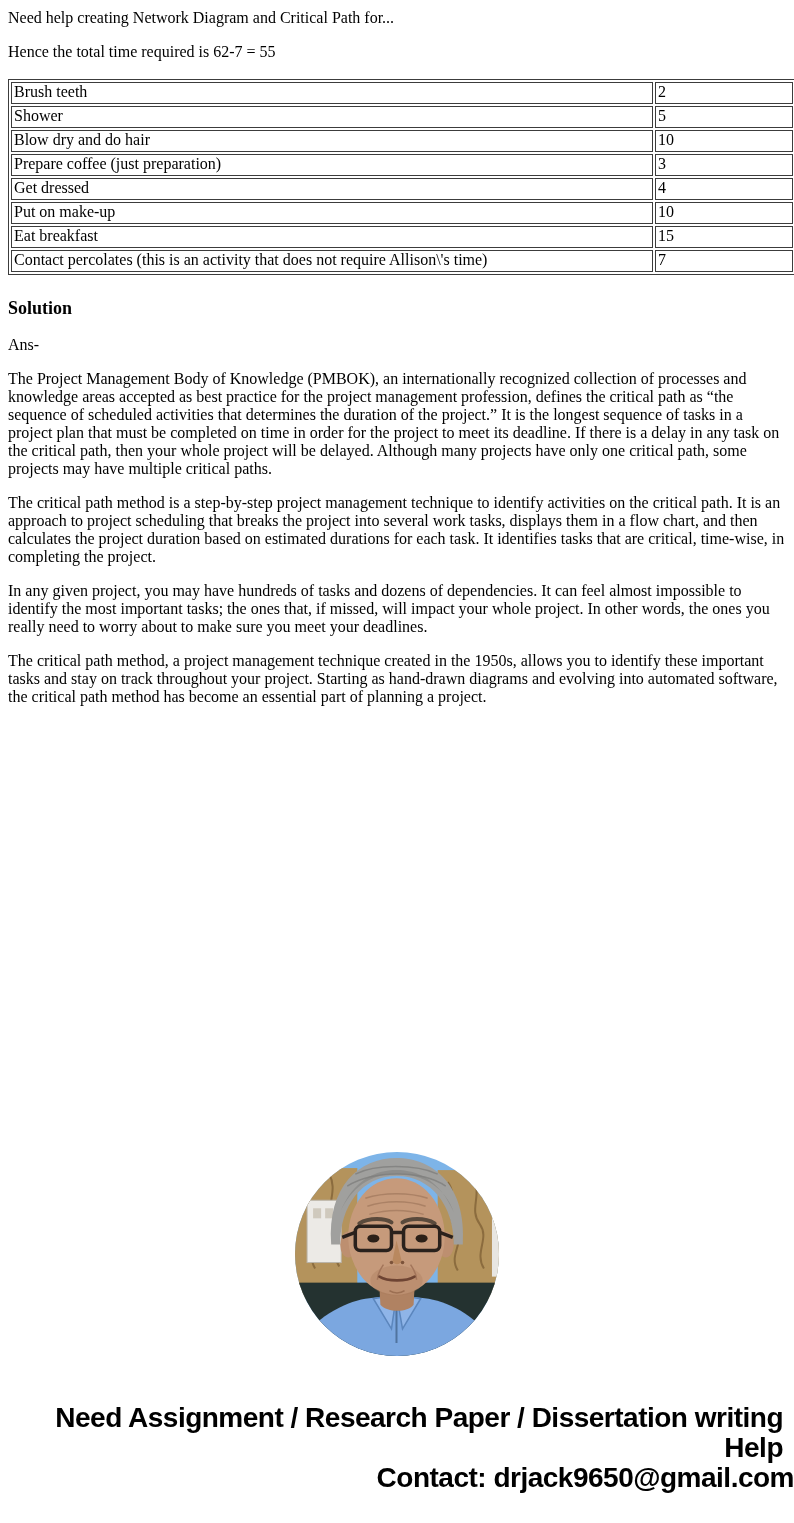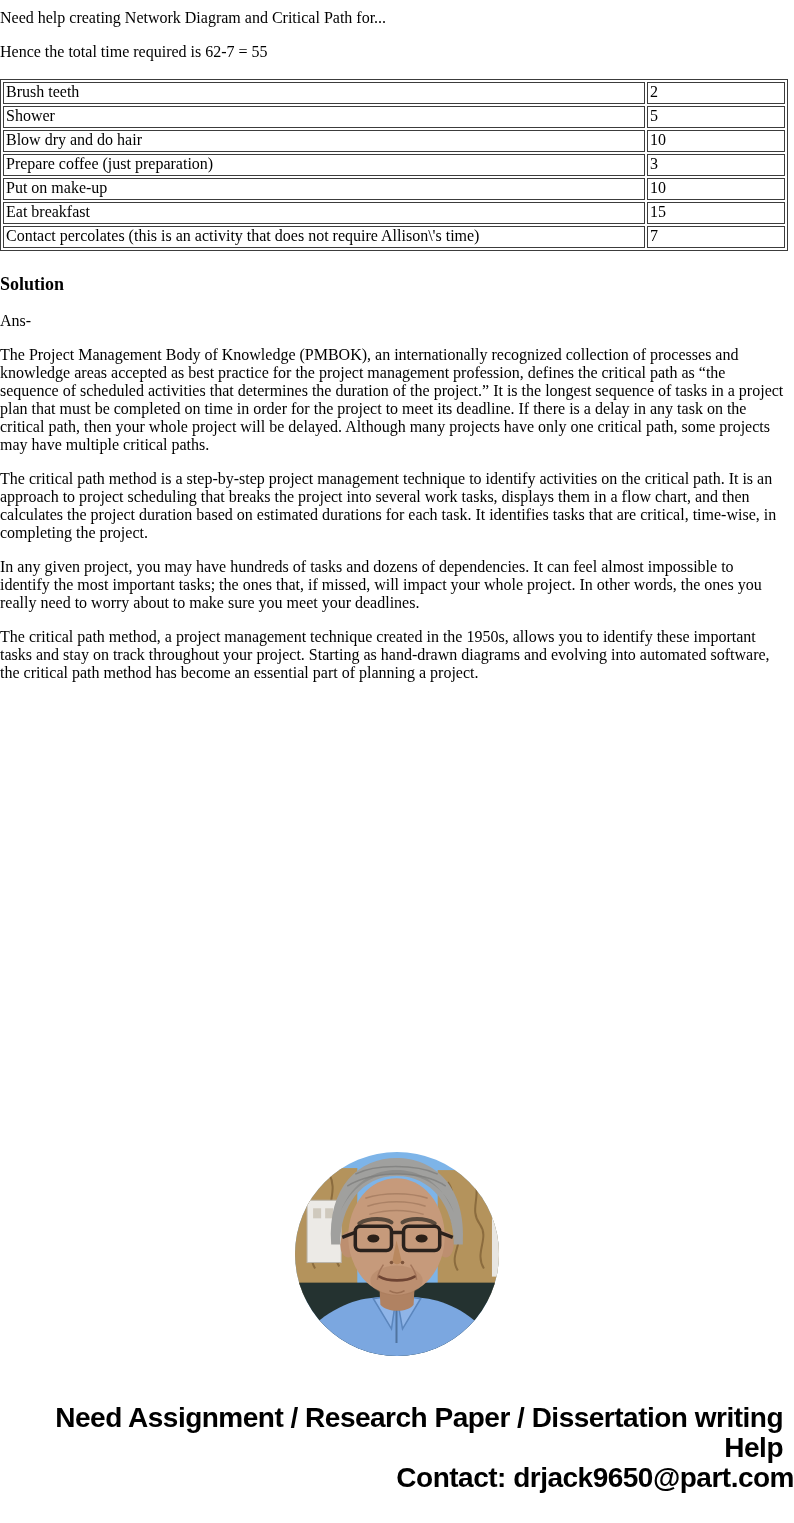--- a/index.html
+++ b/index.html
@@ -7,21 +7,21 @@
   body {
     width: 794px;
     height: 1523px;
     position: relative;
     background: #ffffff;
     color: #000000;
     font-family: "Liberation Serif", serif;
     font-size: 16px;
     overflow: hidden;
   }
-  .content { padding: 9px 8px 0 0; }
+  .content { padding: 9px 8px 0 8px; }
   .content p { margin: 16px 0; line-height: 18px; }
   .content p.first { margin-top: 0; }
 
   table.task-table {
     border-collapse: separate;
     border-spacing: 2px;
     border: 1px solid #3c3c3c;
     width: 788px;
     margin: 18px 0 0 0;
   }
@@ -83,20 +83,24 @@
       </tr>
       <tr>
         <td class="task-cell">Blow dry and do hair</td>
         <td class="time-cell">10</td>
       </tr>
       <tr>
         <td class="task-cell">Prepare coffee (just preparation)</td>
         <td class="time-cell">3</td>
       </tr>
       <tr>
+        <td class="task-cell">Get dressed</td>
+        <td class="time-cell">4</td>
+      </tr>
+      <tr>
         <td class="task-cell">Put on make-up</td>
         <td class="time-cell">10</td>
       </tr>
       <tr>
         <td class="task-cell">Eat breakfast</td>
         <td class="time-cell">15</td>
       </tr>
       <tr>
         <td class="task-cell">Contact percolates (this is an activity that does not require Allison\'s time)</td>
         <td class="time-cell">7</td>
@@ -187,14 +191,14 @@
       <path d="M115,112 C119,118 121,122 121,127" stroke="#a3755a" stroke-width="1.5" fill="none"></path>
 
       <path d="M84,124 C92,129 111,129 119,124" stroke="#6e4433" stroke-width="2.5" fill="none" stroke-linecap="round"></path>
       <path d="M94,138 C98,141 105,141 109,138" stroke="#9c6f52" stroke-width="1.5" fill="none"></path>
     </g>
   </svg>
 </div>
 
 <div class="footer">
   <div class="help-text">Need Assignment / Research Paper / Dissertation writing Help</div>
-  <div class="contact-text">Contact: drjack9650@part.com</div>
+  <div class="contact-text">Contact: drjack9650@gmail.com</div>
 </div>
 
 </body></html>

